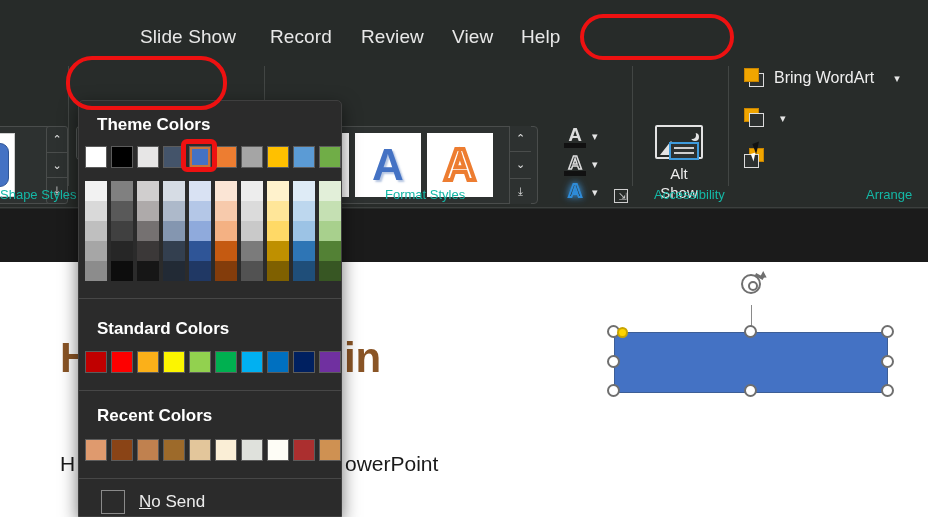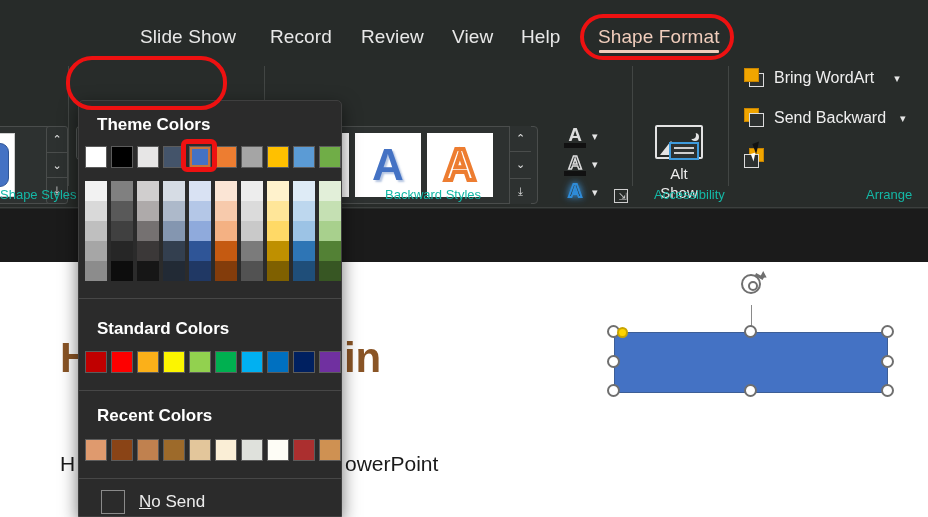--- a/index.html
+++ b/index.html
@@ -290,24 +290,20 @@
       </div>
     <div class="tab" style="left:361px">
         <span>Review</span>
       </div>
     <div class="tab" style="left:452px">
         <span>View</span>
       </div>
     <div class="tab" style="left:521px">
         <span>Help</span>
       </div>
-    <div class="tab active" style="left:598px">
-      <span>Shape Format</span>
-      <span class="tab-underline"></span>
-    </div>
   </div>
 
   <div class="ribbon-body">
 
     <div class="style-gallery">
       <div class="style-thumb">
         <div class="abc">Abc</div>
       </div>
     </div>
     <div class="spin-col" style="left:46px">
@@ -363,21 +359,21 @@
         <span class="chev">▾</span>
       </div>
       <div class="arow" style="top:56px">
         <span class="abox">
           <span class="glyph g-glow">A</span>
         </span>
         <span class="chev">▾</span>
       </div>
     </div>
 
-    <div class="group-label" style="left:385px">Backward Styles</div>
+    <div class="group-label" style="left:385px">Format Styles</div>
     <div class="dialog-launcher">⇲</div>
     <div class="group-sep" style="left:632px"></div>
 
     <div class="alttext">
       <span class="alt-ic">
         <span class="frame">
             <span class="mtn"></span>
             <span class="mtn2"></span>
             <span class="moon"></span>
           </span>
@@ -398,21 +394,20 @@
         <span class="sq-front" style="left:0px; top:0px"></span>
       </span>
       <span>Bring WordArt</span>
       <span class="chev" style="margin-left:12px">▾</span>
     </div>
     <div class="arrange-item" style="left:744px; top:48px">
       <span class="arr-ic">
         <span class="sq-front" style="left:0px; top:0px"></span>
         <span class="sq-back" style="left:5px; top:5px"></span>
       </span>
-      <span>Send Backward</span>
       <span class="chev" style="margin-left:6px">▾</span>
     </div>
     <div class="arrange-item" style="left:744px; top:88px">
       <span class="arr-ic">
         <span class="sq-front" style="left:5px; top:0px"></span>
         <span class="sq-back" style="left:0px; top:6px"></span>
         <span class="cursor-ar"></span>
       </span>
     </div>
     <div class="group-label" style="left:866px">Arrange</div>

